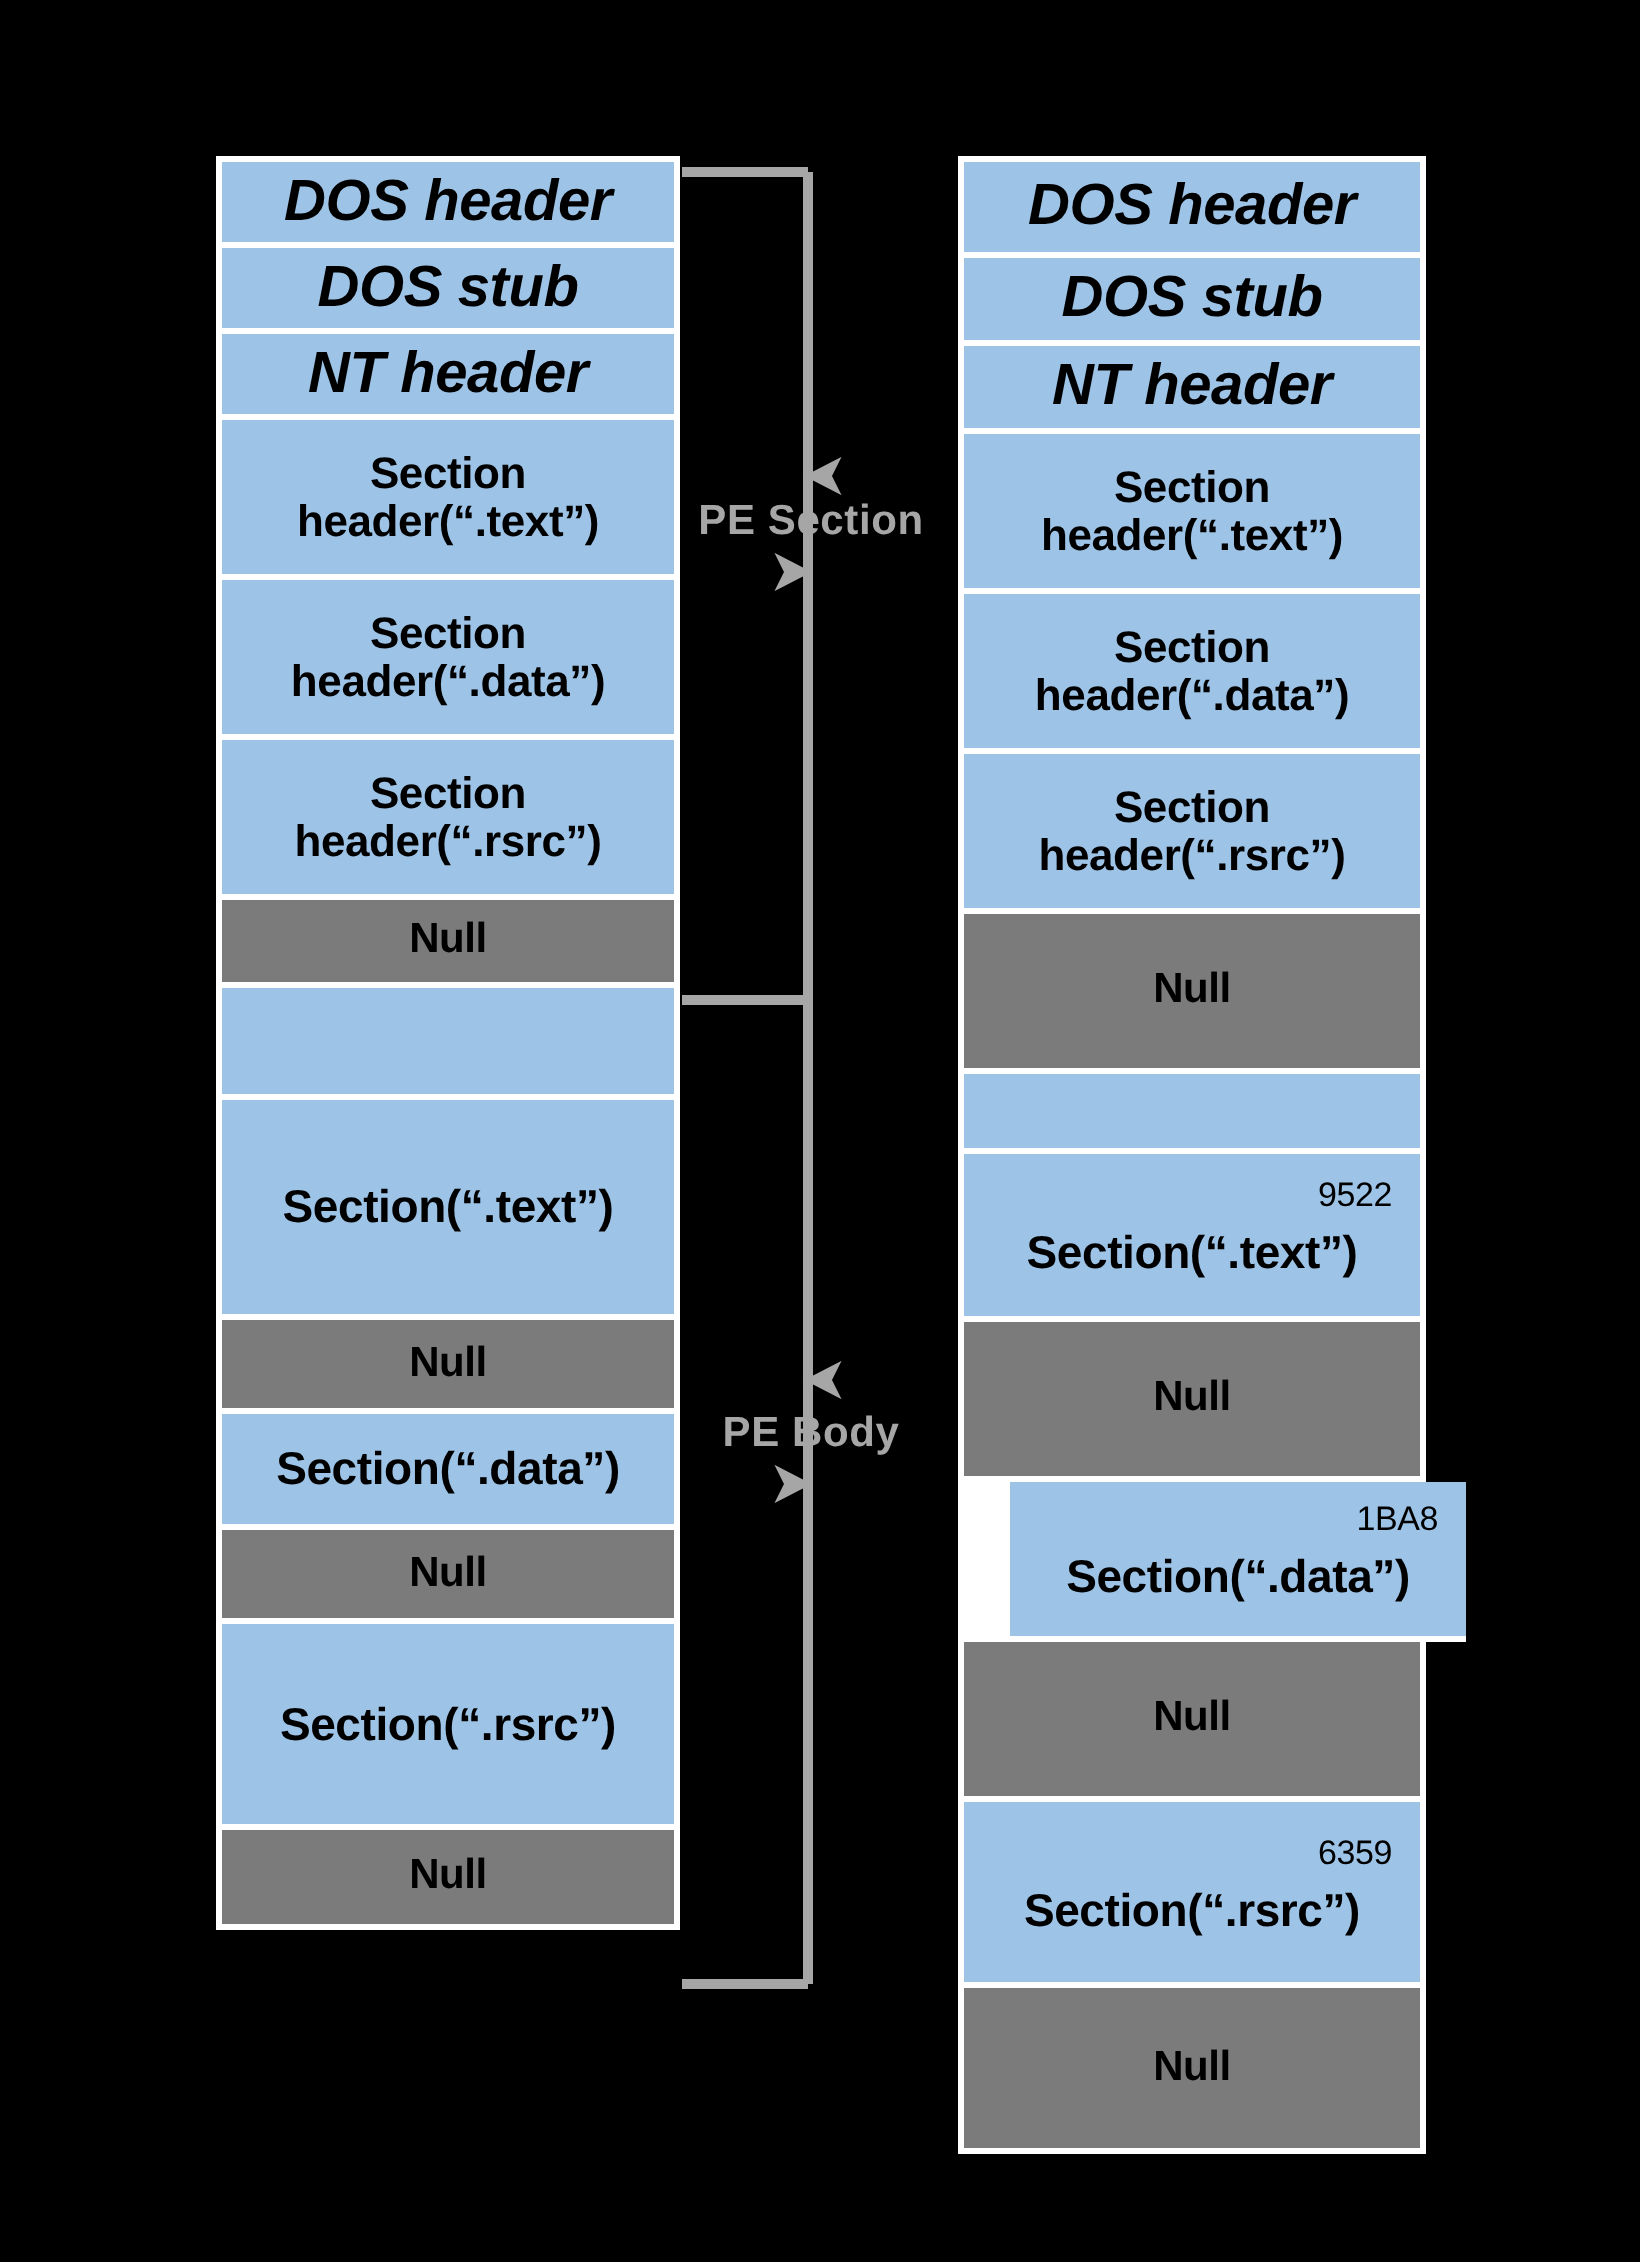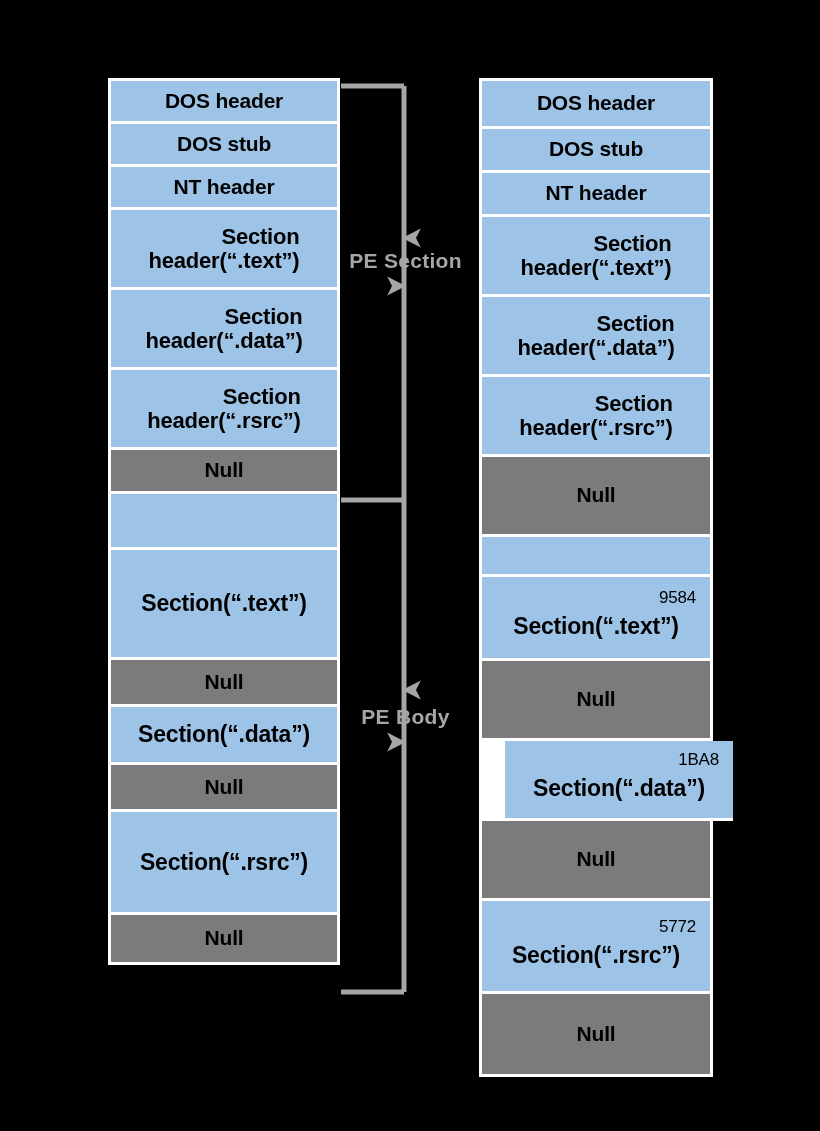--- a/index.html
+++ b/index.html
@@ -45,22 +45,22 @@
   .row.blue { background: #9DC3E6; }
   .row.gray { background: #7B7B7B; }
 
   .row-label {
     line-height: 1.06;
     padding: 0 4px;
     white-space: pre-line;
   }
 
   
-  .s-head   { font-size: 21px; }
-  .s-sect   { font-size: 22px; text-align: right; }
+  .s-head   { font-size: 29px; font-style: italic; }
+  .s-sect   { font-size: 22px; }
   .s-null   { font-size: 21px; }
   .s-secbig { font-size: 23px; }
 
   
   .hex-note {
     position: absolute;
     right: 14px;
     font-size: 17px;
     font-weight: normal;
     color: #000000;
@@ -171,35 +171,35 @@
       <div class="row-label s-sect">Section
 header(“.rsrc”)</div>
     </div>
     <div class="row gray" style="height: 80px;">
       <div class="row-label s-null">Null</div>
     </div>
     <div class="row blue" style="height: 40px;">
       <div class="row-label s-null"></div>
     </div>
     <div class="row blue" style="height: 84px;">
-      <div class="hex-note" style="top: 12px;">9584</div>
+      <div class="hex-note" style="top: 12px;">9522</div>
       <div class="row-label s-secbig" style="margin-top: 18px;">Section(“.text”)</div>
     </div>
     <div class="row gray" style="height: 80px;">
       <div class="row-label s-null">Null</div>
     </div>
     <div class="row blue" style="height: 80px; margin-left: 23px;">
       <div class="hex-note" style="top: 10px;">1BA8</div>
       <div class="row-label s-secbig" style="margin-top: 18px;">Section(“.data”)</div>
     </div>
     <div class="row gray" style="height: 80px;">
       <div class="row-label s-null">Null</div>
     </div>
     <div class="row blue" style="height: 93px;">
-      <div class="hex-note" style="top: 16.5px;">5772</div>
+      <div class="hex-note" style="top: 16.5px;">6359</div>
       <div class="row-label s-secbig" style="margin-top: 18px;">Section(“.rsrc”)</div>
     </div>
     <div class="row gray" style="height: 80px;">
       <div class="row-label s-null">Null</div>
     </div>
   </div>
 
 <svg id="bracket-layer" viewBox="0 0 820 1131" xmlns="http://www.w3.org/2000/svg">
   <defs>
     <marker id="arrowEnd" markerWidth="7" markerHeight="7" refX="3.2" refY="5.6" orient="auto" markerUnits="strokeWidth">

